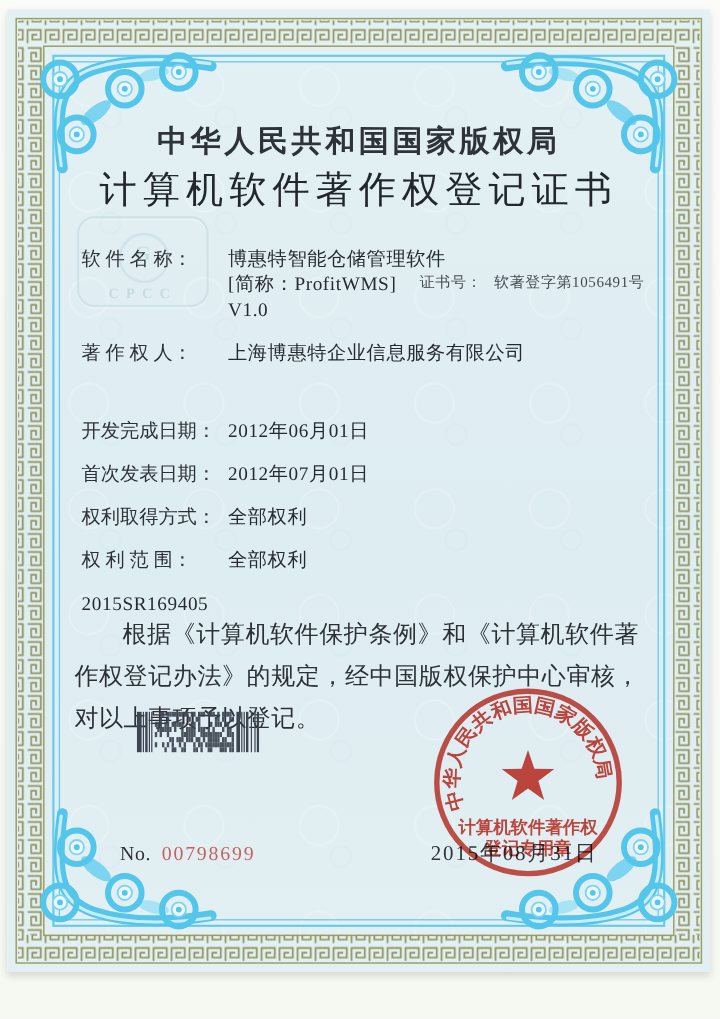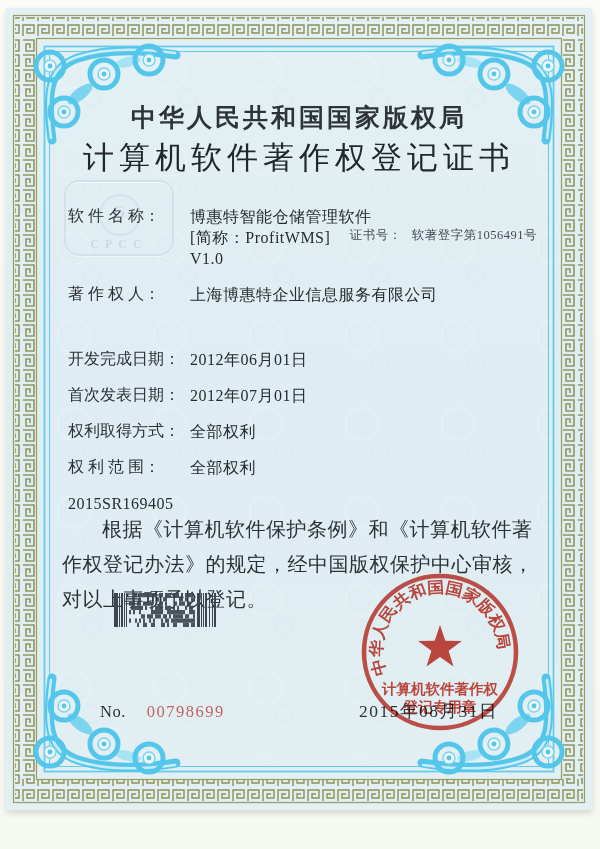--- a/index.html
+++ b/index.html
@@ -39,21 +39,21 @@
     box-shadow:inset 0 1px 0 rgba(255,255,255,.7), 0 1px 0 rgba(255,255,255,.6); }
   .emboss .inner-ring { position:absolute; left:33px; top:12px; width:42px; height:42px;
     border:2px solid rgba(168,196,209,.35); border-radius:50%; }
   .emboss .g { position:absolute; left:0; top:20px; width:100%; text-align:center;
     font-size:17px; color:rgba(150,182,197,.4); font-weight:700; }
   .emboss .cpcc { position:absolute; left:0; bottom:2px; width:100%; text-align:center;
     font-size:12px; letter-spacing:6px; color:rgba(150,182,197,.42); font-weight:700; }
   .issue-date { position:absolute; left:353px; top:691px; font-size:17.5px; color:#2f353b;
     letter-spacing:1.5px; z-index:4; }
   .serial { position:absolute; left:94px; top:694px; font-size:16.5px; color:#2b3036; letter-spacing:.5px; z-index:4; }
-  .serial .num { color:#c4635f; margin-left:21px; letter-spacing:1.5px; }
+  .serial .num { color:#c4635f; margin-left:9px; letter-spacing:1.5px; }
   .seal { position:absolute; left:344px; top:554px; width:180px; height:180px; z-index:5;
     mix-blend-mode:multiply; opacity:.92; pointer-events:none; }
 </style>
 </head>
 <body>
 
 <div class="page">
   <div class="paper">
 
     <svg class="frame" viewBox="0 0 586 802" aria-hidden="true">

